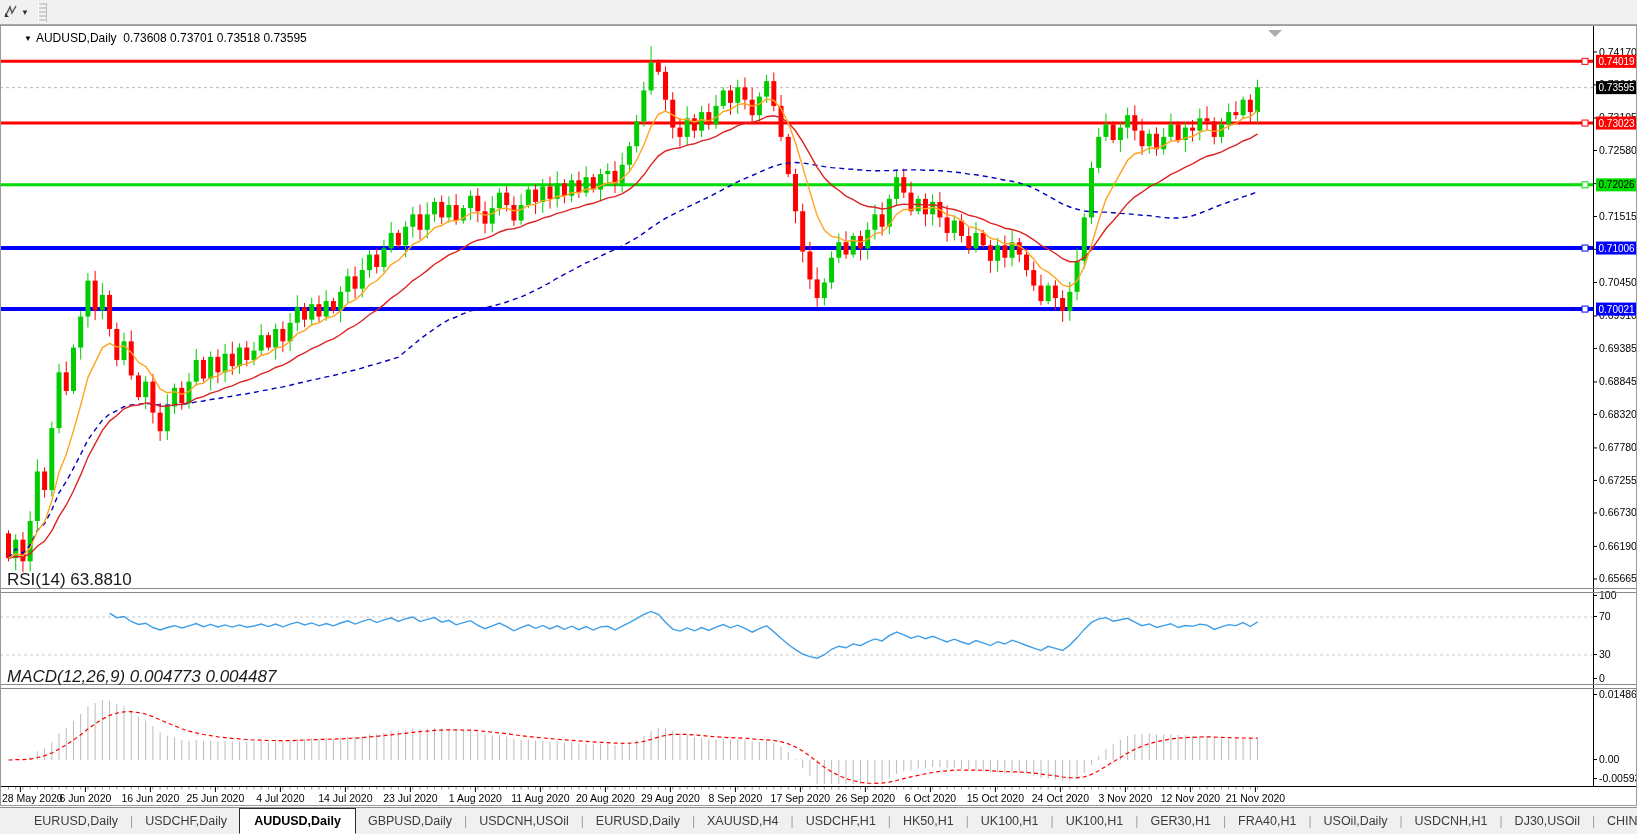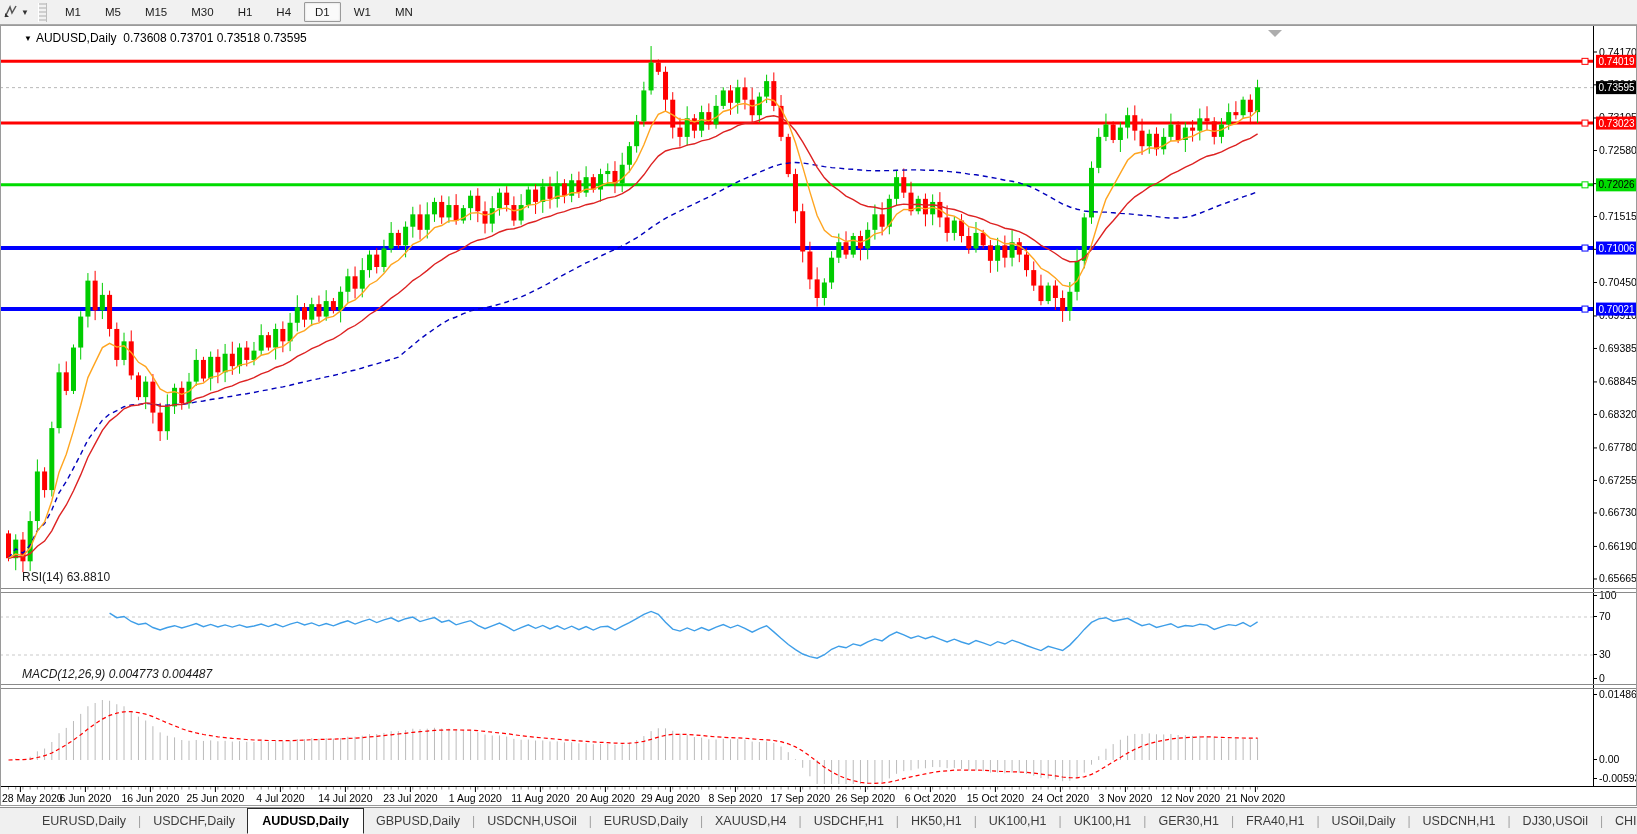--- a/index.html
+++ b/index.html
@@ -12,55 +12,44 @@
   .tb-grip{width:7px;height:19px;margin:0 6px 0 4px;border-left:1px solid #fff;border-right:1px solid #bdbdbd;
     background:repeating-linear-gradient(#cfcfcf 0 2px,#f1f1f1 2px 4px);}
   .tf-buttons{display:flex;align-items:center;height:25px;}
   .tf-btn{font-size:11.5px;color:#1c1c1c;padding:3px 10px;margin:0 1px;border:1px solid transparent;cursor:default;}
   .tf-btn.active{background:#fafafa;border:1px solid #9a9a9a;border-radius:1px;box-shadow:inset 0 0 2px #ccc;}
   
   .chartwin{position:absolute;left:0;top:25px;width:1637px;height:782px;background:#fff;}
   .chartwin svg{position:absolute;left:0;top:0;}
   .chart-title{position:absolute;left:24px;top:6px;font-size:12px;color:#000;white-space:pre;}
   .chart-title .caret{font-size:8px;vertical-align:1px;margin-right:4px;}
-  .ind-label{position:absolute;left:22px;font-size:12px;color:#1a1a1a;white-space:pre;}
+  .ind-label{position:absolute;left:7px;font-size:17px;color:#1a1a1a;white-space:pre;}
   #rsi-label{top:545px;}
   #macd-label{top:642px;font-style:italic;}
   
   .tabbar{position:absolute;left:0;top:807px;width:1637px;height:27px;box-sizing:border-box;
-    background:#f0f0f0;border-top:1px solid #8e8e8e;display:flex;align-items:center;padding-left:30px;}
+    background:#f0f0f0;border-top:1px solid #8e8e8e;display:flex;align-items:center;padding-left:22px;}
   .tabs{display:flex;align-items:center;height:100%;}
   .tab{font-size:12.5px;color:#3c3c3c;padding:4px 12px;white-space:nowrap;cursor:default;}
   .tab.active{background:#fff;border:1px solid #2b2b2b;border-bottom:1px solid #fff;font-weight:bold;color:#000;
     margin-top:-1px;padding:5px 14px 5px 14px;}
   .tab-sep{color:#9f9f9f;font-size:12px;}
 </style>
 </head>
 <body>
 
 <div class="toolbar">
   <div class="tb-icon">
     <svg width="16" height="16">
       <path d="M2 13 L7 3 L9 9 L13 2" stroke="#555" fill="none" stroke-width="1.5"></path>
       <path d="M2 13 L6 13 L2 9 Z" fill="#333"></path>
     </svg>
   </div>
   <div class="tb-caret">▼</div>
   <div class="tb-grip"></div>
-  <div class="tf-buttons" id="tf-buttons">
-      <div class="tf-btn">M1</div>
-      <div class="tf-btn">M5</div>
-      <div class="tf-btn">M15</div>
-      <div class="tf-btn">M30</div>
-      <div class="tf-btn">H1</div>
-      <div class="tf-btn">H4</div>
-      <div class="tf-btn active">D1</div>
-      <div class="tf-btn">W1</div>
-      <div class="tf-btn">MN</div>
-    </div>
 </div>
 
 <div class="chartwin">
   <svg id="chart-svg" width="1637" height="782">
       <g>
         <line x1="0" y1="62.6270000000002" x2="1593" y2="62.6270000000002" stroke="#B8B8B8" stroke-dasharray="3,3"></line>
         <line x1="0" y1="36.35596000000007" x2="1593" y2="36.35596000000007" stroke="#FF0000" stroke-width="3"></line>
         <rect x="1582" y="33.35596000000007" width="6" height="6" fill="#fff" stroke="#FF0000"></rect>
         <line x1="0" y1="98.06811999999988" x2="1593" y2="98.06811999999988" stroke="#FF0000" stroke-width="3"></line>
         <rect x="1582" y="95.06811999999988" width="6" height="6" fill="#fff" stroke="#FF0000"></rect>

